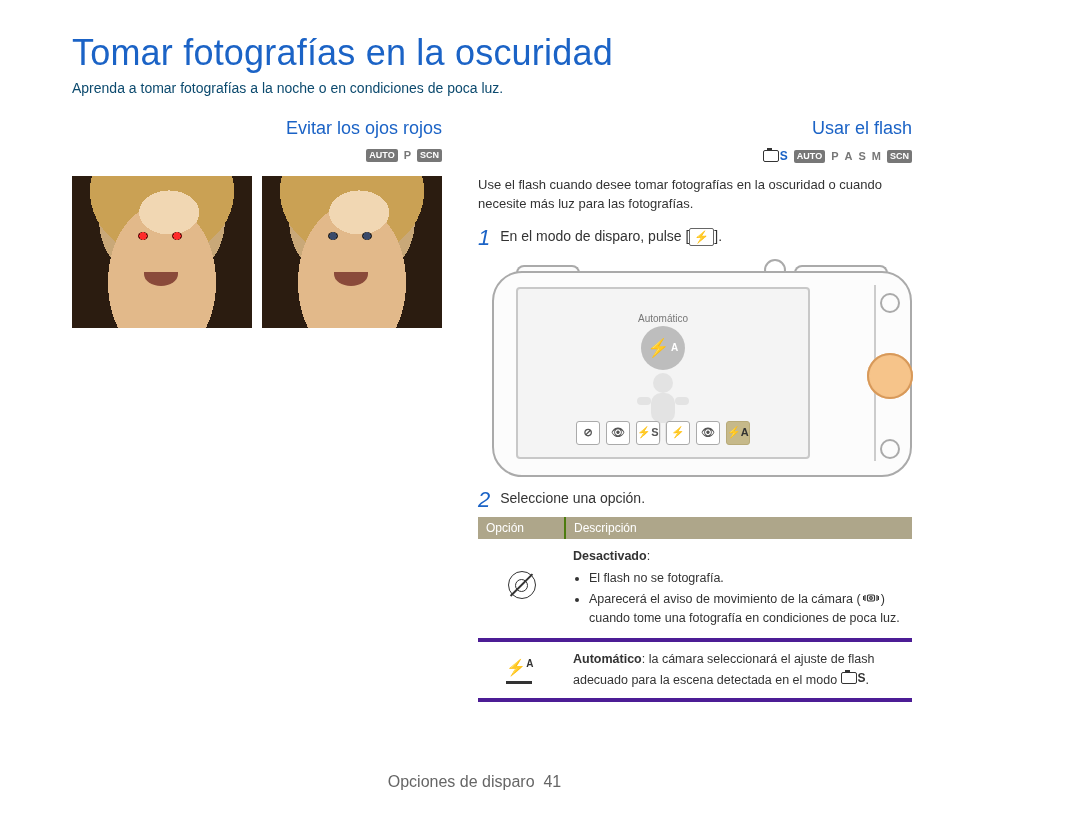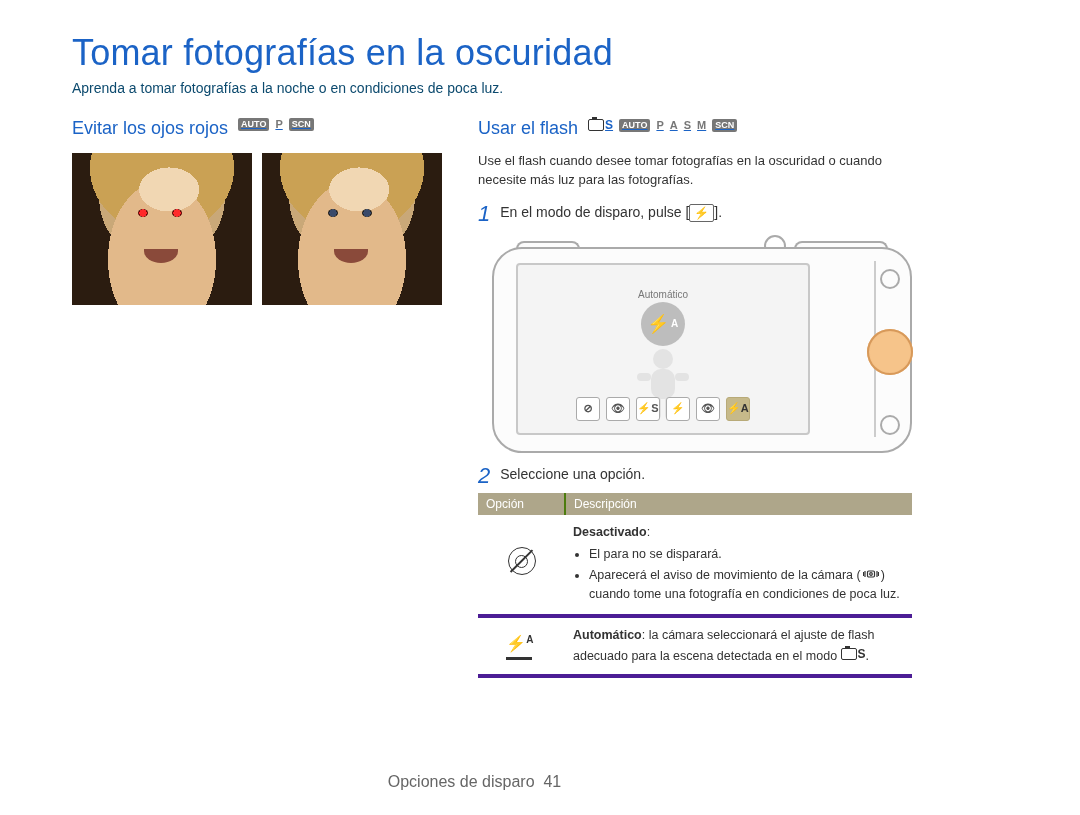--- a/index.html
+++ b/index.html
@@ -1,22 +1,22 @@
 <!DOCTYPE html>
 <html><head>
 <meta charset="utf-8">
 <style>
   html,body{margin:0;padding:0;background:#fff;font-family:Arial,Helvetica,sans-serif;color:#333;}
   .page{width:949px;height:815px;position:relative;box-sizing:border-box;padding:32px 72px 0 72px;}
   .title{font-size:36px;color:#1b63c6;font-weight:400;margin:0 0 6px 0;letter-spacing:.2px;font-family:Helvetica,Arial,sans-serif;}
   .intro{font-size:14px;color:#0c4a6e;margin:0 0 22px 0;}
   .cols{display:flex;gap:36px;}
   .col{flex:1 1 0;}
-  .subhead{color:#1b63c6;font-size:18px;font-weight:400;display:flex;align-items:flex-start;gap:10px;margin:0 0 8px 0;}
-  .modes{display:inline-flex;gap:6px;align-items:center;text-decoration:underline;}
+  .subhead{color:#1b63c6;font-size:18px;font-weight:400;display:flex;align-items:flex-end;gap:10px;margin:0 0 8px 0;flex-direction:column;}
+  .modes{display:inline-flex;gap:6px;align-items:center;}
   .mode-pill{font-size:9px;font-weight:700;color:#fff;background:#777;border-radius:2px;padding:1px 3px;line-height:11px;}
   .mode-letter{font-size:11px;font-weight:700;color:#777;line-height:11px;}
   .body{font-size:13px;color:#333;line-height:1.45;}
   .body b{font-weight:700;}
   .redeye{display:flex;gap:10px;margin-top:14px;}
   .portrait{width:180px;height:152px;position:relative;background:radial-gradient(circle at 50% 30%,#e7c9a1 0 25%,#c9a878 25% 45%,#2b1c10 45% 100%);overflow:hidden;}
   .portrait::before{content:"";position:absolute;inset:0;background:
     radial-gradient(ellipse 30px 22px at 54% 24%,#f1d7b3 0 100%,transparent 0),
     radial-gradient(ellipse 90px 130px at 50% 70%,#e2b98a 0 60%,transparent 0),
     radial-gradient(ellipse 120px 110px at 50% 10%,#caa154 0 60%,transparent 0);}
@@ -182,21 +182,21 @@
         <tbody>
             <tr>
           <th>Opción</th>
           <th>Descripción</th>
         </tr>
         <tr>
           <td class="iconcell"><span class="opt-icon off"></span></td>
           <td>
             <b>Desactivado</b>:
             <ul class="b">
-              <li>El para no se disparará.</li>
+              <li>El flash no se fotografía.</li>
               <li>
                 <span>Aparecerá el aviso de movimiento de la cámara (</span><span class="shake-icon"><svg width="16" height="12" viewBox="0 0 16 12">
                         <g fill="none" stroke="#333" stroke-width="1.2">
                           <path d="M2 3 L2 9 M14 3 L14 9"></path>
                           <rect x="4.5" y="3" width="7" height="6" rx="1.2"></rect>
                           <circle cx="8" cy="6" r="1.3"></circle>
                           <path d="M0.5 4 L0.5 8 M15.5 4 L15.5 8"></path>
                         </g>
                       </svg></span><span>) cuando tome una fotografía en condiciones de poca luz.</span>
               </li>

